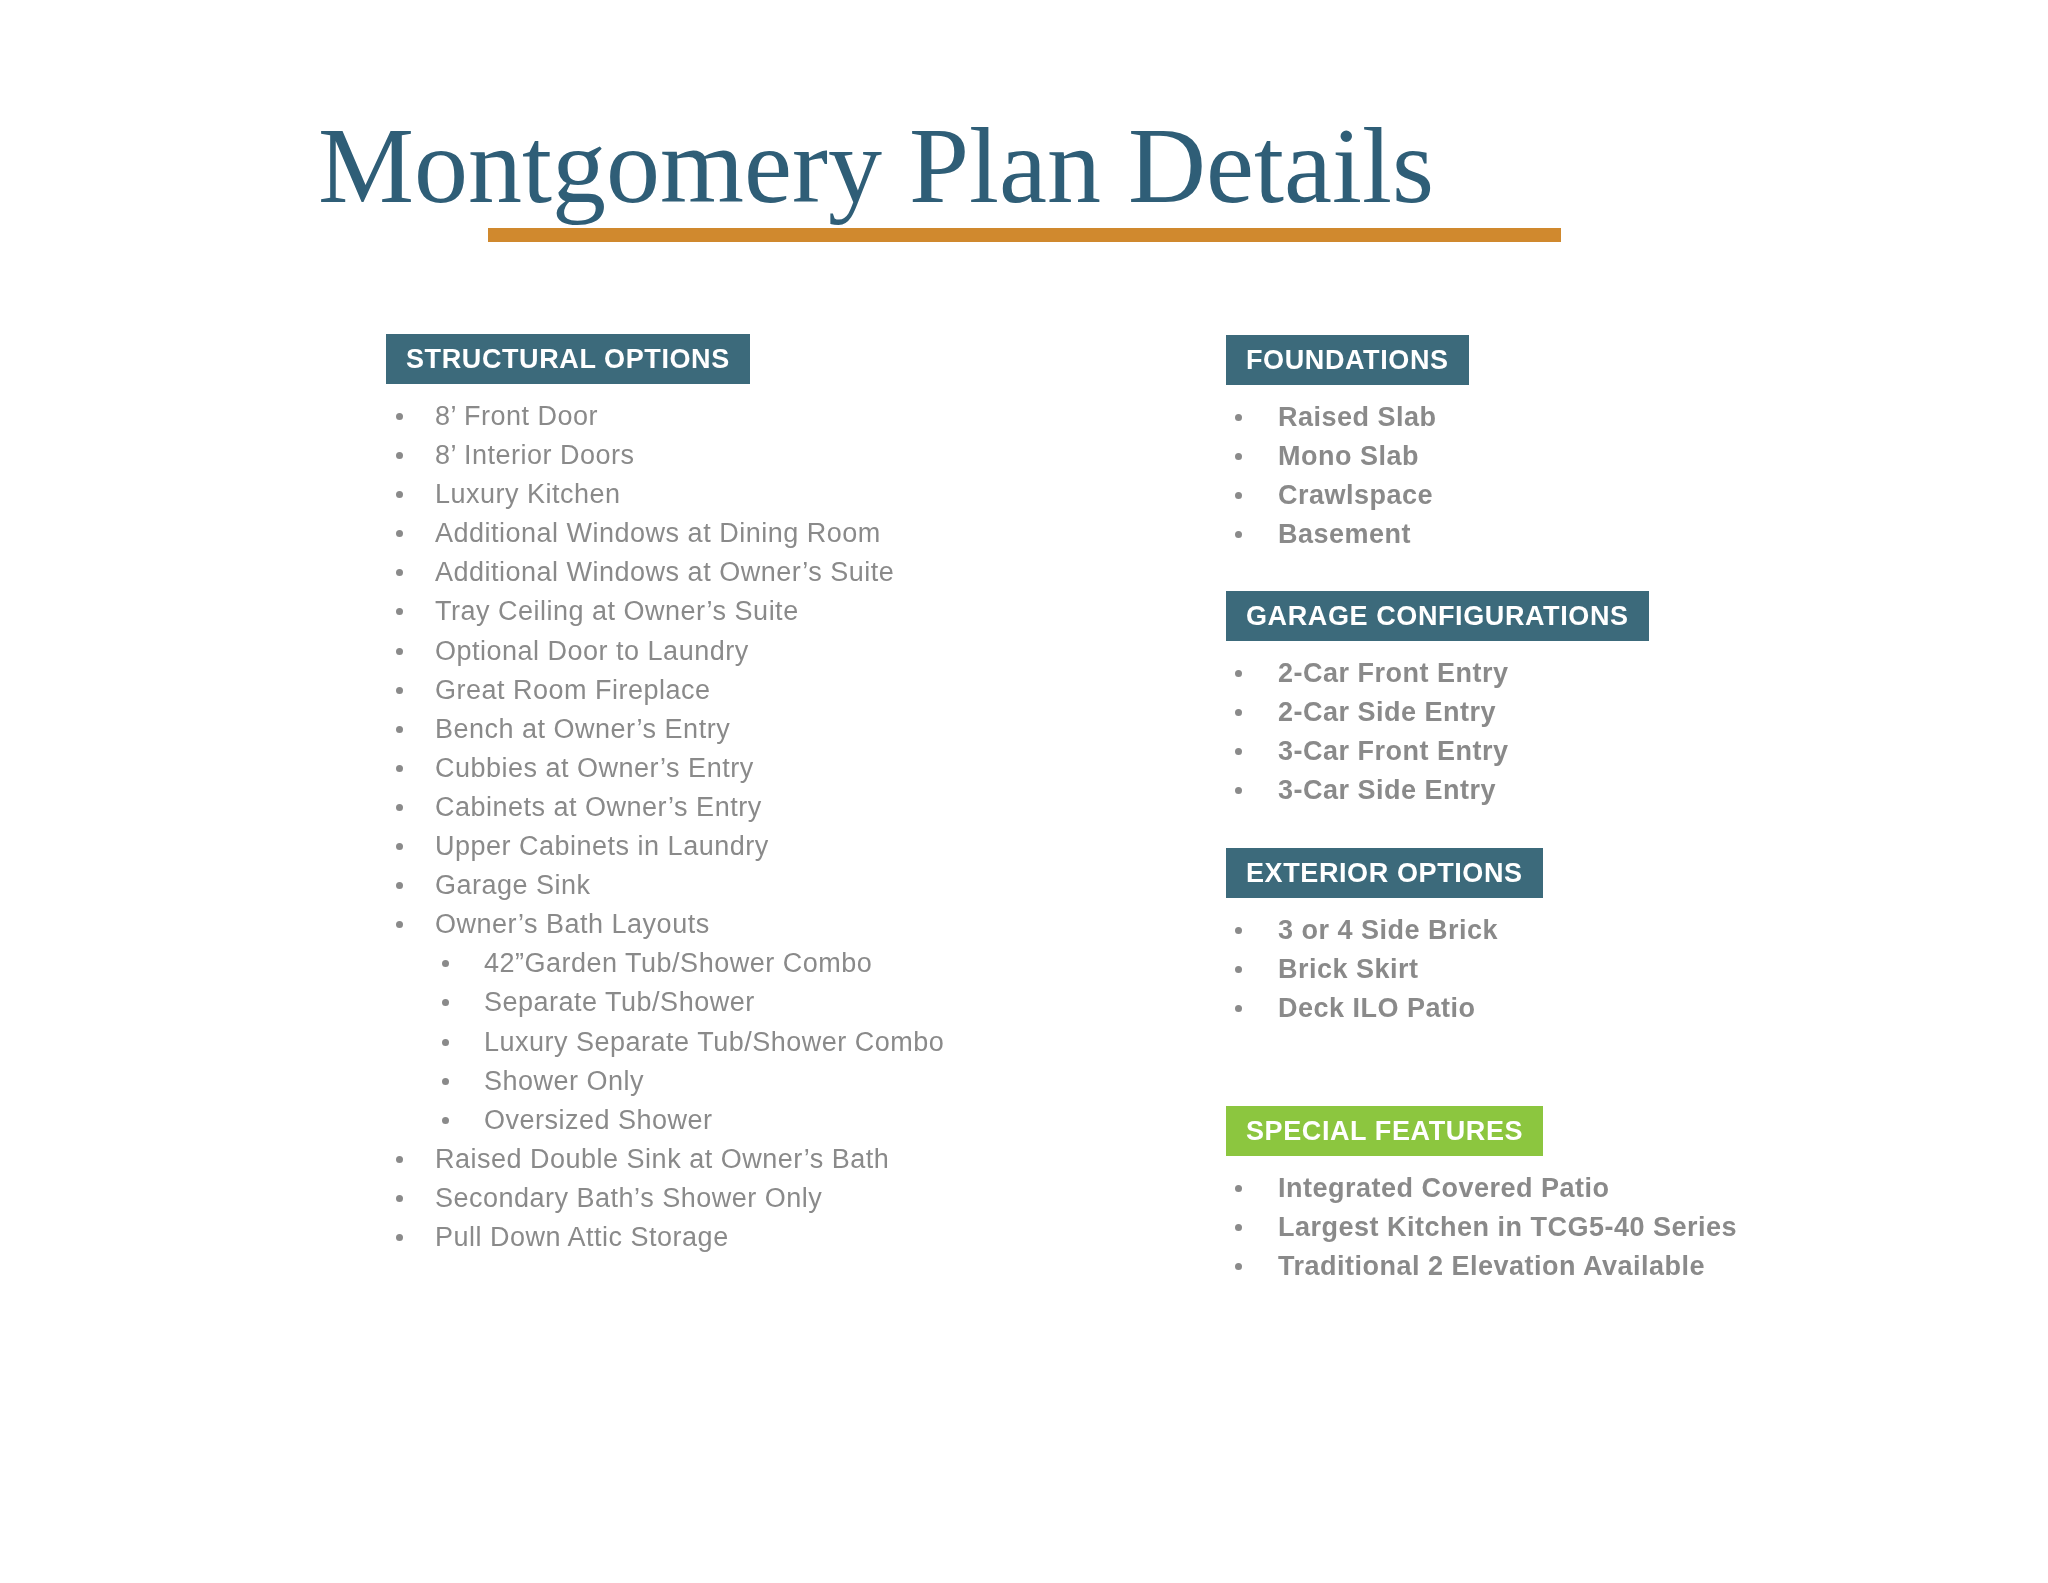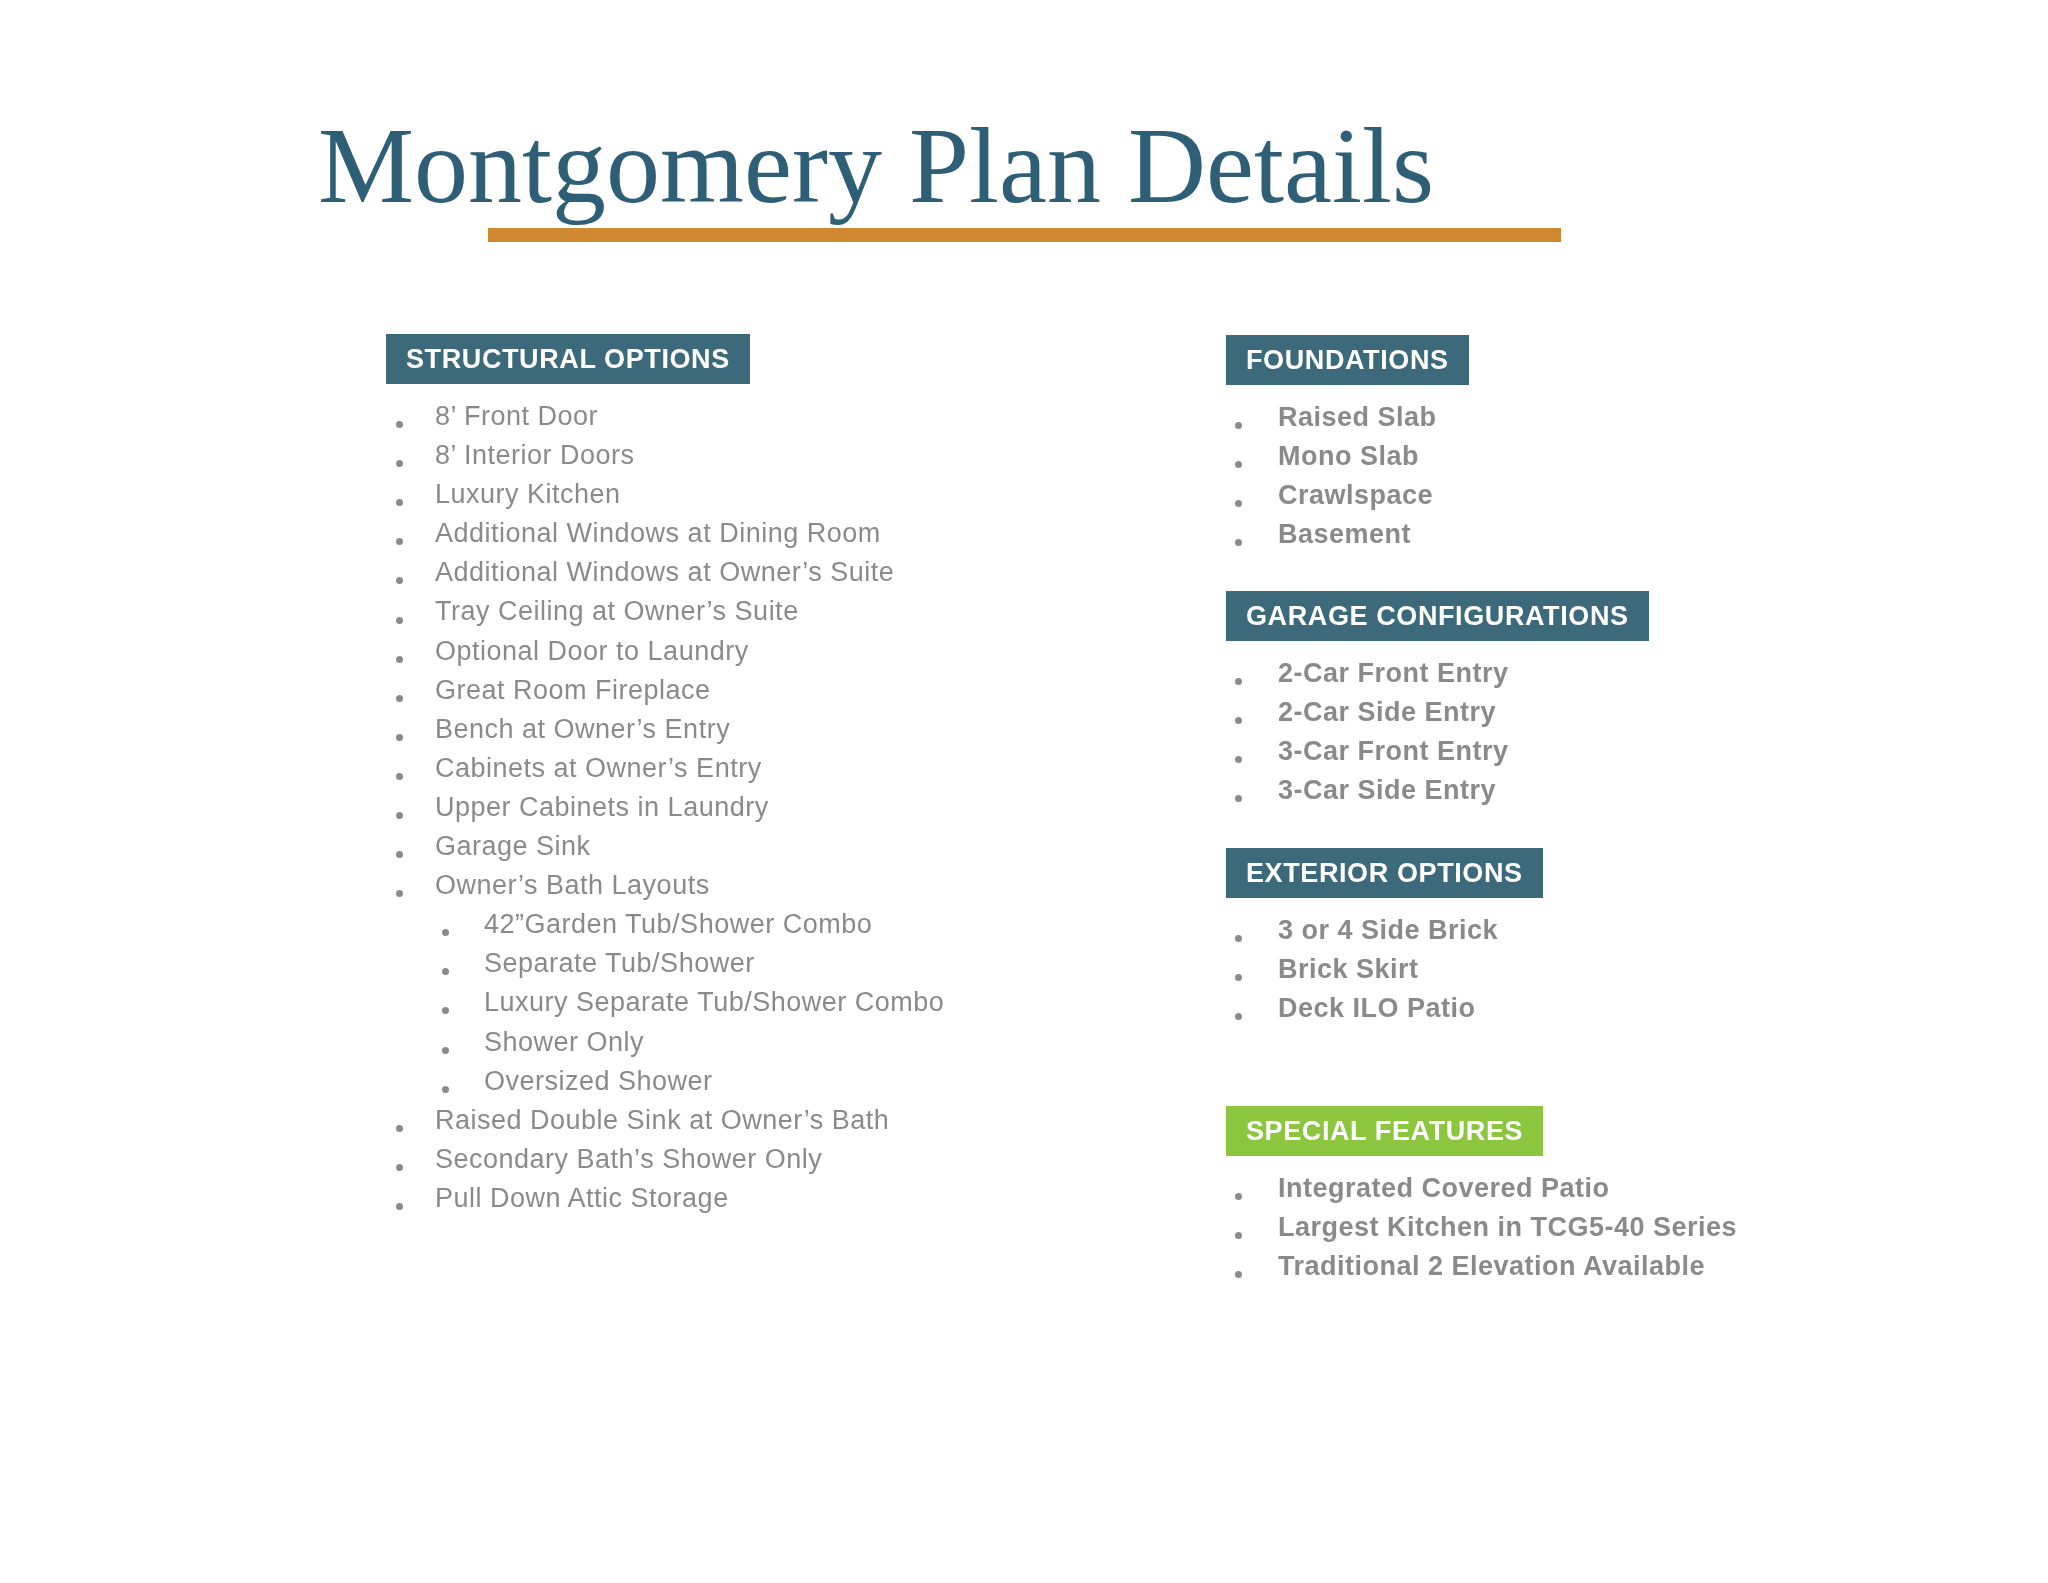--- a/index.html
+++ b/index.html
@@ -41,21 +41,21 @@
     background:var(--teal,#3C6A7B);
     color:#ffffff;
     font-size:27px;font-weight:bold;
     letter-spacing:0.6px;
     white-space:nowrap;
   }
   .hdr.green{background:var(--green,#8CC63F);}
   .list{margin-top:13px;}
   .item{
     display:flex;
-    align-items:center;
+    align-items:flex-start;
     line-height:39px;
     font-size:27px;
     color:var(--gray,#8A8A8A);
     letter-spacing:0.5px;
     white-space:nowrap;
   }
   .sec-structural .item{line-height:39.1px;}
   .dot{
     flex:none;
     width:7px;height:7px;border-radius:50%;
@@ -111,20 +111,24 @@
         <div class="item l1">
           <span class="dot"></span>
           <span class="txt">Great Room Fireplace</span>
         </div>
         <div class="item l1">
           <span class="dot"></span>
           <span class="txt">Bench at Owner’s Entry</span>
         </div>
         <div class="item l1">
           <span class="dot"></span>
+          <span class="txt">Cubbies at Owner’s Entry</span>
+        </div>
+        <div class="item l1">
+          <span class="dot"></span>
           <span class="txt">Cabinets at Owner’s Entry</span>
         </div>
         <div class="item l1">
           <span class="dot"></span>
           <span class="txt">Upper Cabinets in Laundry</span>
         </div>
         <div class="item l1">
           <span class="dot"></span>
           <span class="txt">Garage Sink</span>
         </div>

